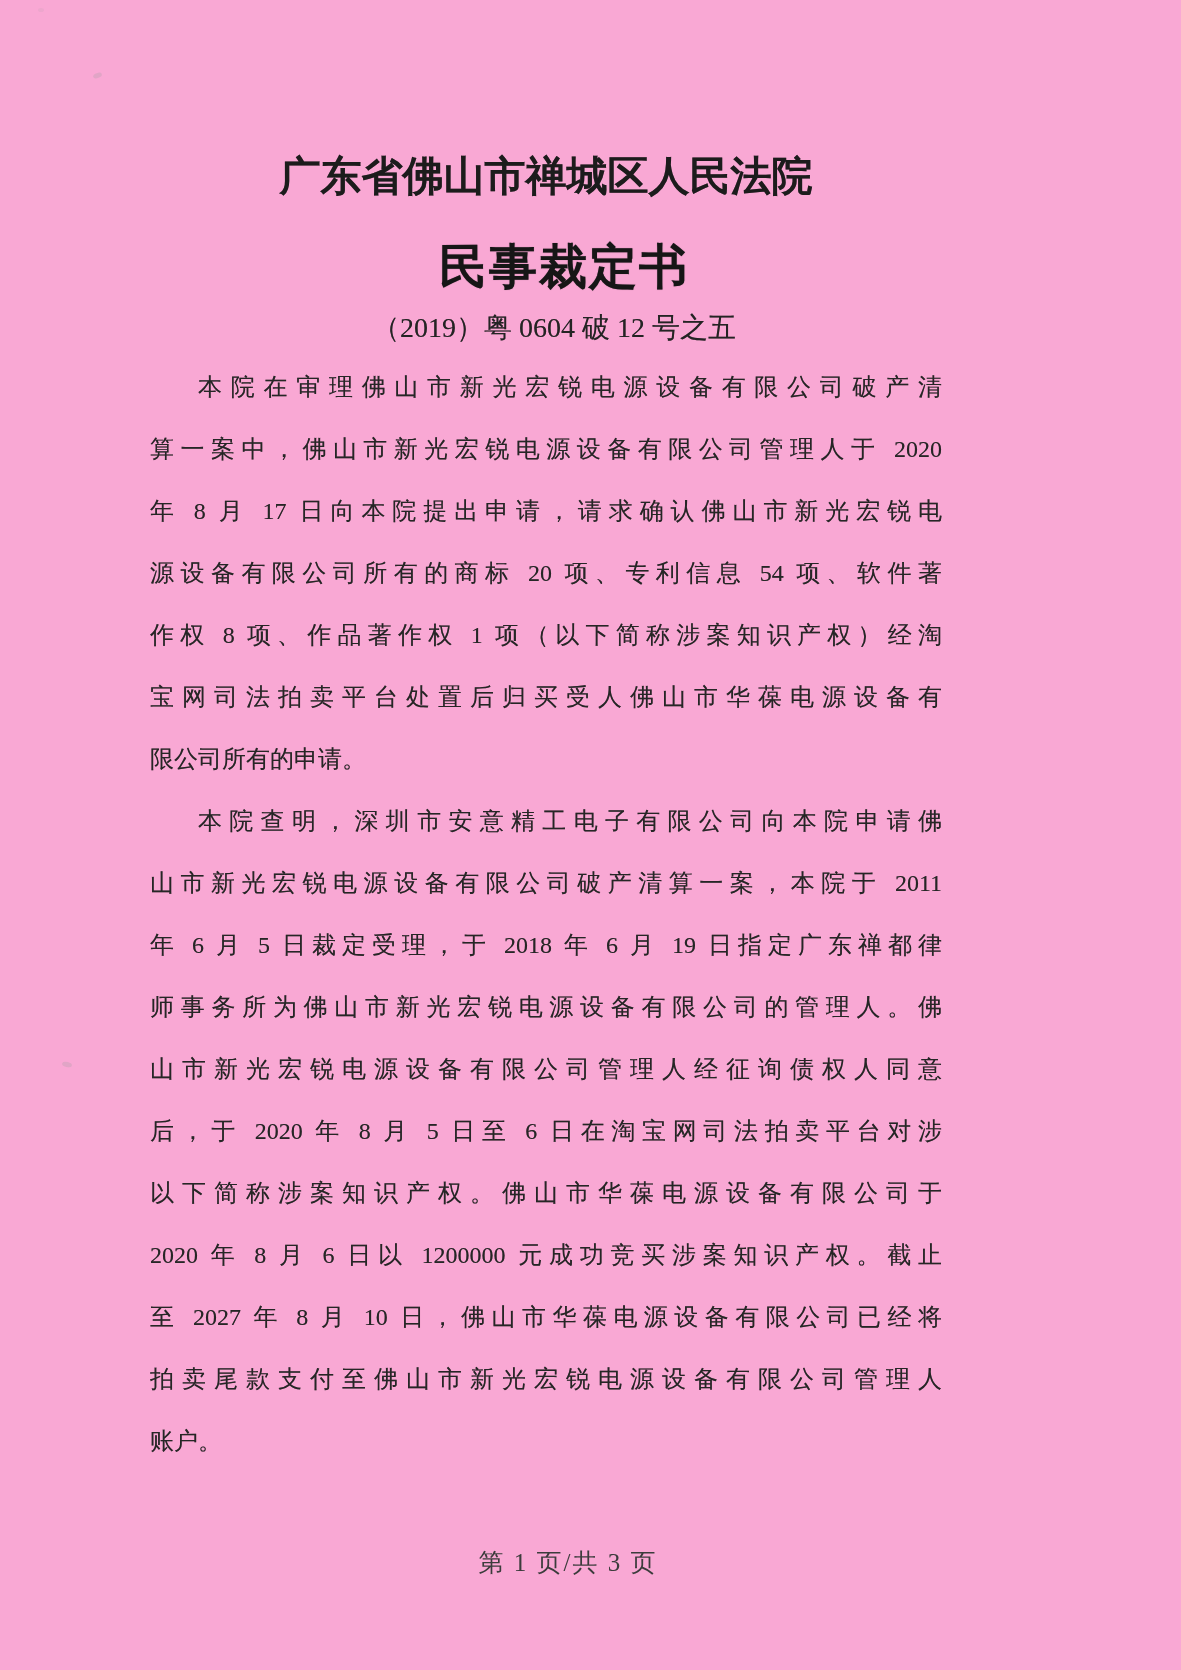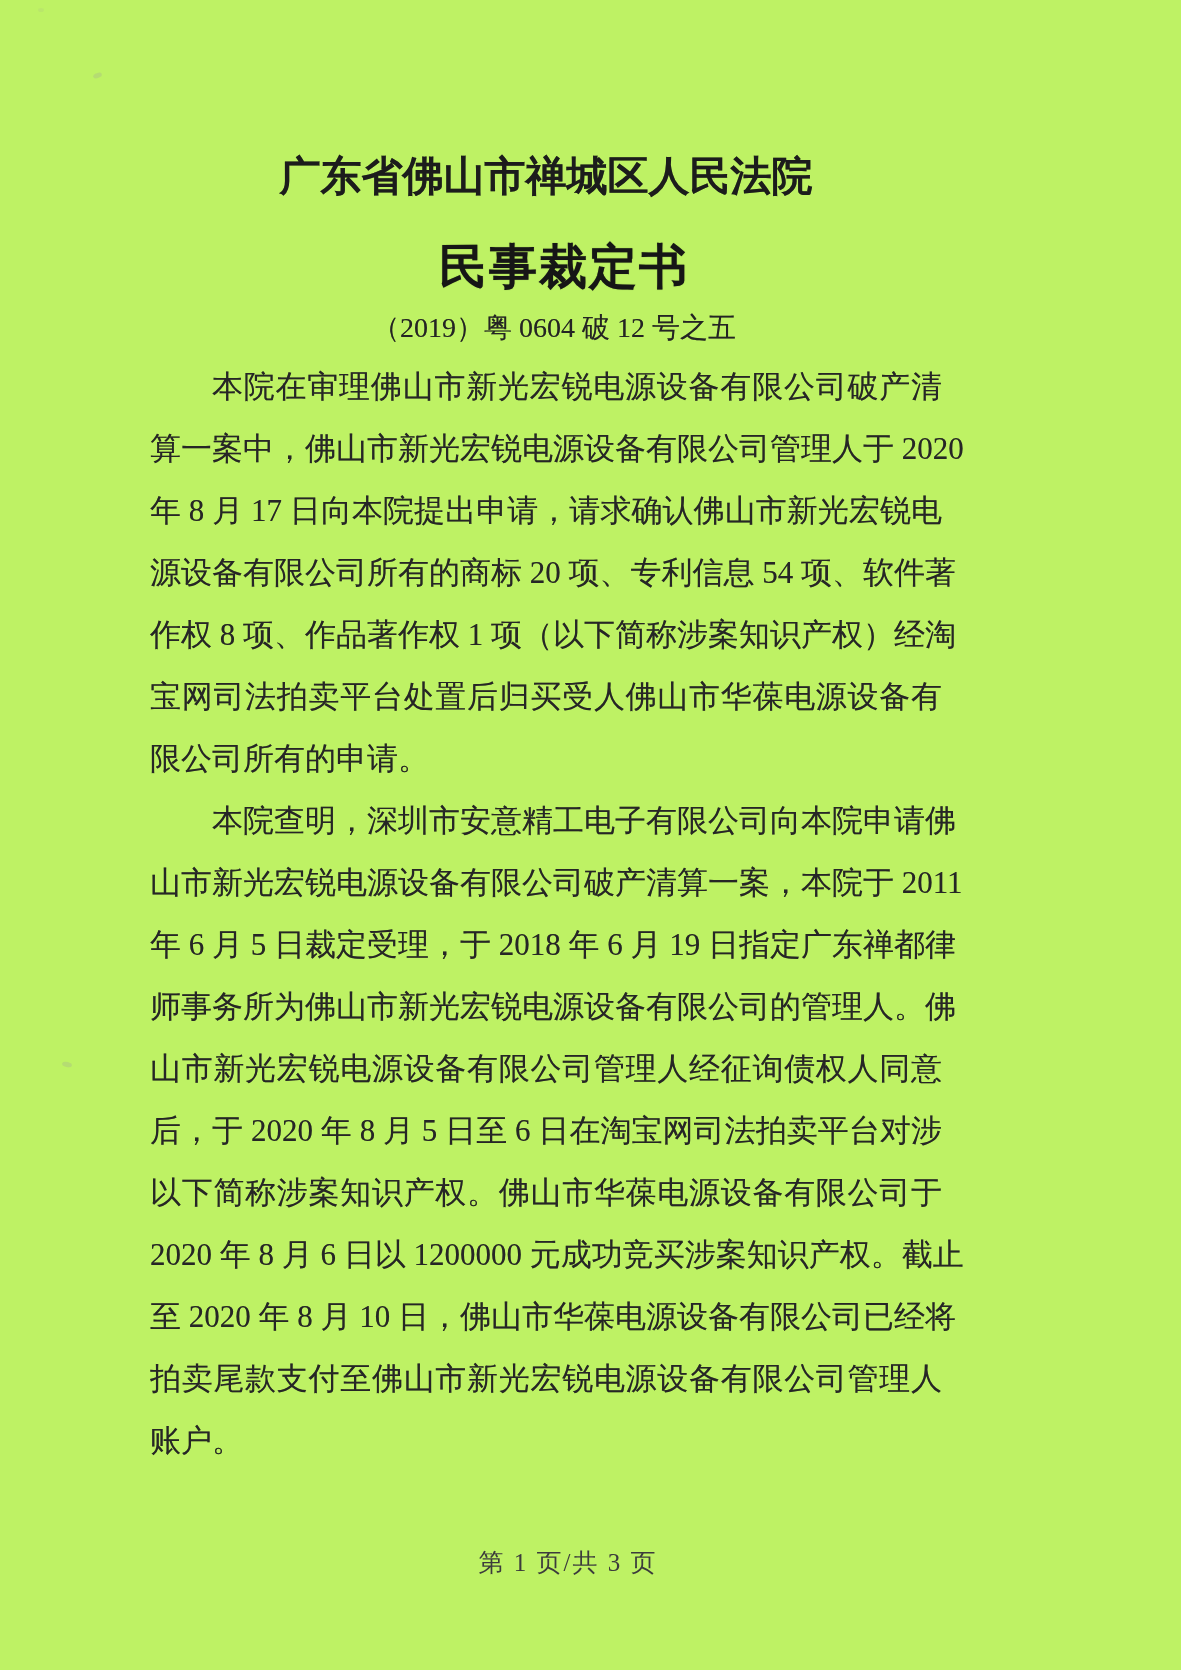--- a/index.html
+++ b/index.html
@@ -4,21 +4,21 @@
 <style>
   html, body {
     margin: 0;
     padding: 0;
     background: #ffffff;
   }
   .page {
     position: relative;
     width: 1181px;
     height: 1670px;
-    background: #bef264;
+    background: #f9a8d4;
     overflow: hidden;
     font-family: "Liberation Serif", serif;
     color: #232323;
   }
   .court-name {
     position: absolute;
     top: 150px;
     left: 150px;
     width: 792px;
     text-align: center;
@@ -53,21 +53,21 @@
     color: #242424;
     text-shadow: 0 0 0.4px rgba(0,0,0,0.35);
   }
   .body-block {
     position: absolute;
     top: 356px;
     left: 150px;
     width: 792px;
   }
   .line {
-    font-size: 31px;
+    font-size: 24px;
     line-height: 62px;
     height: 62px;
     white-space: nowrap;
     text-align: justify;
     text-align-last: justify;
     text-justify: inter-character;
     color: #262626;
     text-shadow: 0 0 0.5px rgba(0,0,0,0.35);
   }
   .line.indent {
@@ -122,20 +122,20 @@
     <div class="line">宝网司法拍卖平台处置后归买受人佛山市华葆电源设备有</div>
     <div class="line short">限公司所有的申请。</div>
     <div class="line indent">本院查明，深圳市安意精工电子有限公司向本院申请佛</div>
     <div class="line">山市新光宏锐电源设备有限公司破产清算一案，本院于 2011</div>
     <div class="line">年 6 月 5 日裁定受理，于 2018 年 6 月 19 日指定广东禅都律</div>
     <div class="line">师事务所为佛山市新光宏锐电源设备有限公司的管理人。佛</div>
     <div class="line">山市新光宏锐电源设备有限公司管理人经征询债权人同意</div>
     <div class="line">后，于 2020 年 8 月 5 日至 6 日在淘宝网司法拍卖平台对涉</div>
     <div class="line">以下简称涉案知识产权。佛山市华葆电源设备有限公司于</div>
     <div class="line">2020 年 8 月 6 日以 1200000 元成功竞买涉案知识产权。截止</div>
-    <div class="line">至 2020 年 8 月 10 日，佛山市华葆电源设备有限公司已经将</div>
+    <div class="line">至 2027 年 8 月 10 日，佛山市华葆电源设备有限公司已经将</div>
     <div class="line">拍卖尾款支付至佛山市新光宏锐电源设备有限公司管理人</div>
     <div class="line short">账户。</div>
   </div>
 
   <div class="footer">第 1 页/共 3 页</div>
 
 </div>
 
 </body></html>

